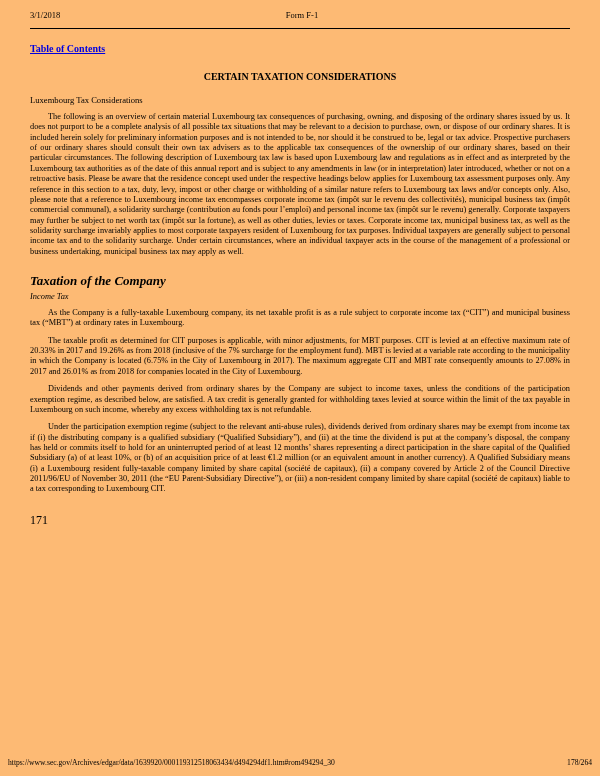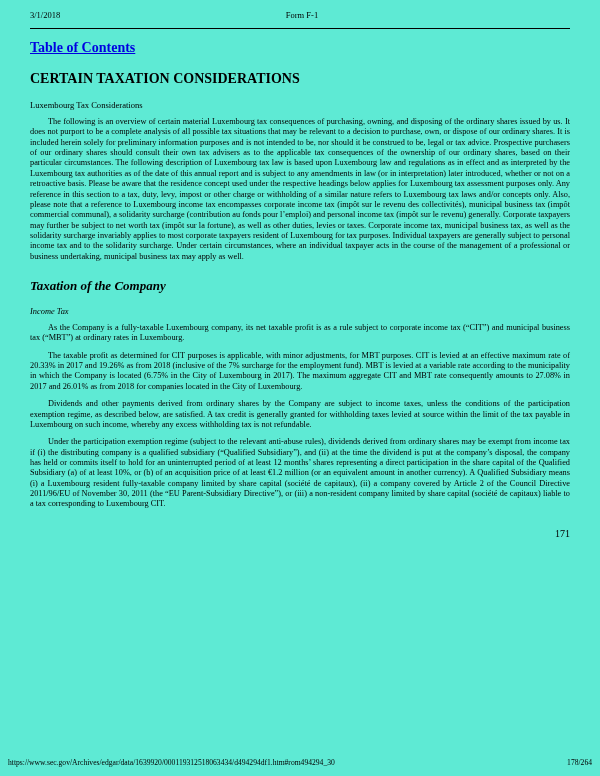--- a/index.html
+++ b/index.html
@@ -1,32 +1,32 @@
 <!DOCTYPE html>
 <html><head>
 <meta charset="utf-8">
 <style>
   html,body{margin:0;padding:0;background:#fff;}
   .page{
-    position:relative;width:600px;height:776px;background:#5eead4;color:#000;
+    position:relative;width:600px;height:776px;background:#fdba74;color:#000;
     font-family:"Liberation Serif",serif;overflow:hidden;
   }
   .print-header{position:absolute;top:10px;left:30px;right:30px;height:12px;font-size:8.5px;}
   .header-date{position:absolute;left:0;top:0;}
   .header-form{position:absolute;left:4px;right:0;top:0;text-align:center;}
   .header-rule{position:absolute;top:28px;left:30px;right:30px;border-top:1px solid #000;height:0;}
   .content{position:absolute;top:38px;left:30px;right:30px;}
-  .toc-link{display:inline-block;color:#0000e0;text-decoration:underline;font-size:14px;font-weight:bold;cursor:pointer;}
-  .doc-title{font-size:14px;font-weight:bold;margin-top:15px;}
+  .toc-link{display:inline-block;color:#0000e0;text-decoration:underline;font-size:10px;font-weight:bold;cursor:pointer;}
+  .doc-title{text-align:center;font-size:10px;font-weight:bold;margin-top:15px;}
   .sec-heading{font-size:8.6px;font-weight:normal;margin-top:13px;}
   p.body{font-size:8.3px;line-height:1.25;text-align:justify;margin:7px 0 0 0;text-indent:18px;}
   .it{}
   .sub-bi{font-size:13px;font-weight:bold;font-style:italic;margin-top:16px;}
-  .sub-i{font-size:8.4px;font-style:italic;margin-top:13px;}
-  .pagenum{text-align:right;font-size:10px;margin-top:18px;}
+  .sub-i{font-size:8.4px;font-style:italic;margin-top:3px;}
+  .pagenum{text-align:left;font-size:12px;margin-top:18px;}
   .print-footer{position:absolute;bottom:7px;left:8px;right:8px;height:11px;font-size:7.6px;}
   .footer-url{position:absolute;left:0;top:0;white-space:nowrap;}
   .footer-page{position:absolute;right:0;top:0;}
 </style>
 </head>
 <body>
 
 <div class="page">
 
   <div class="print-header">

